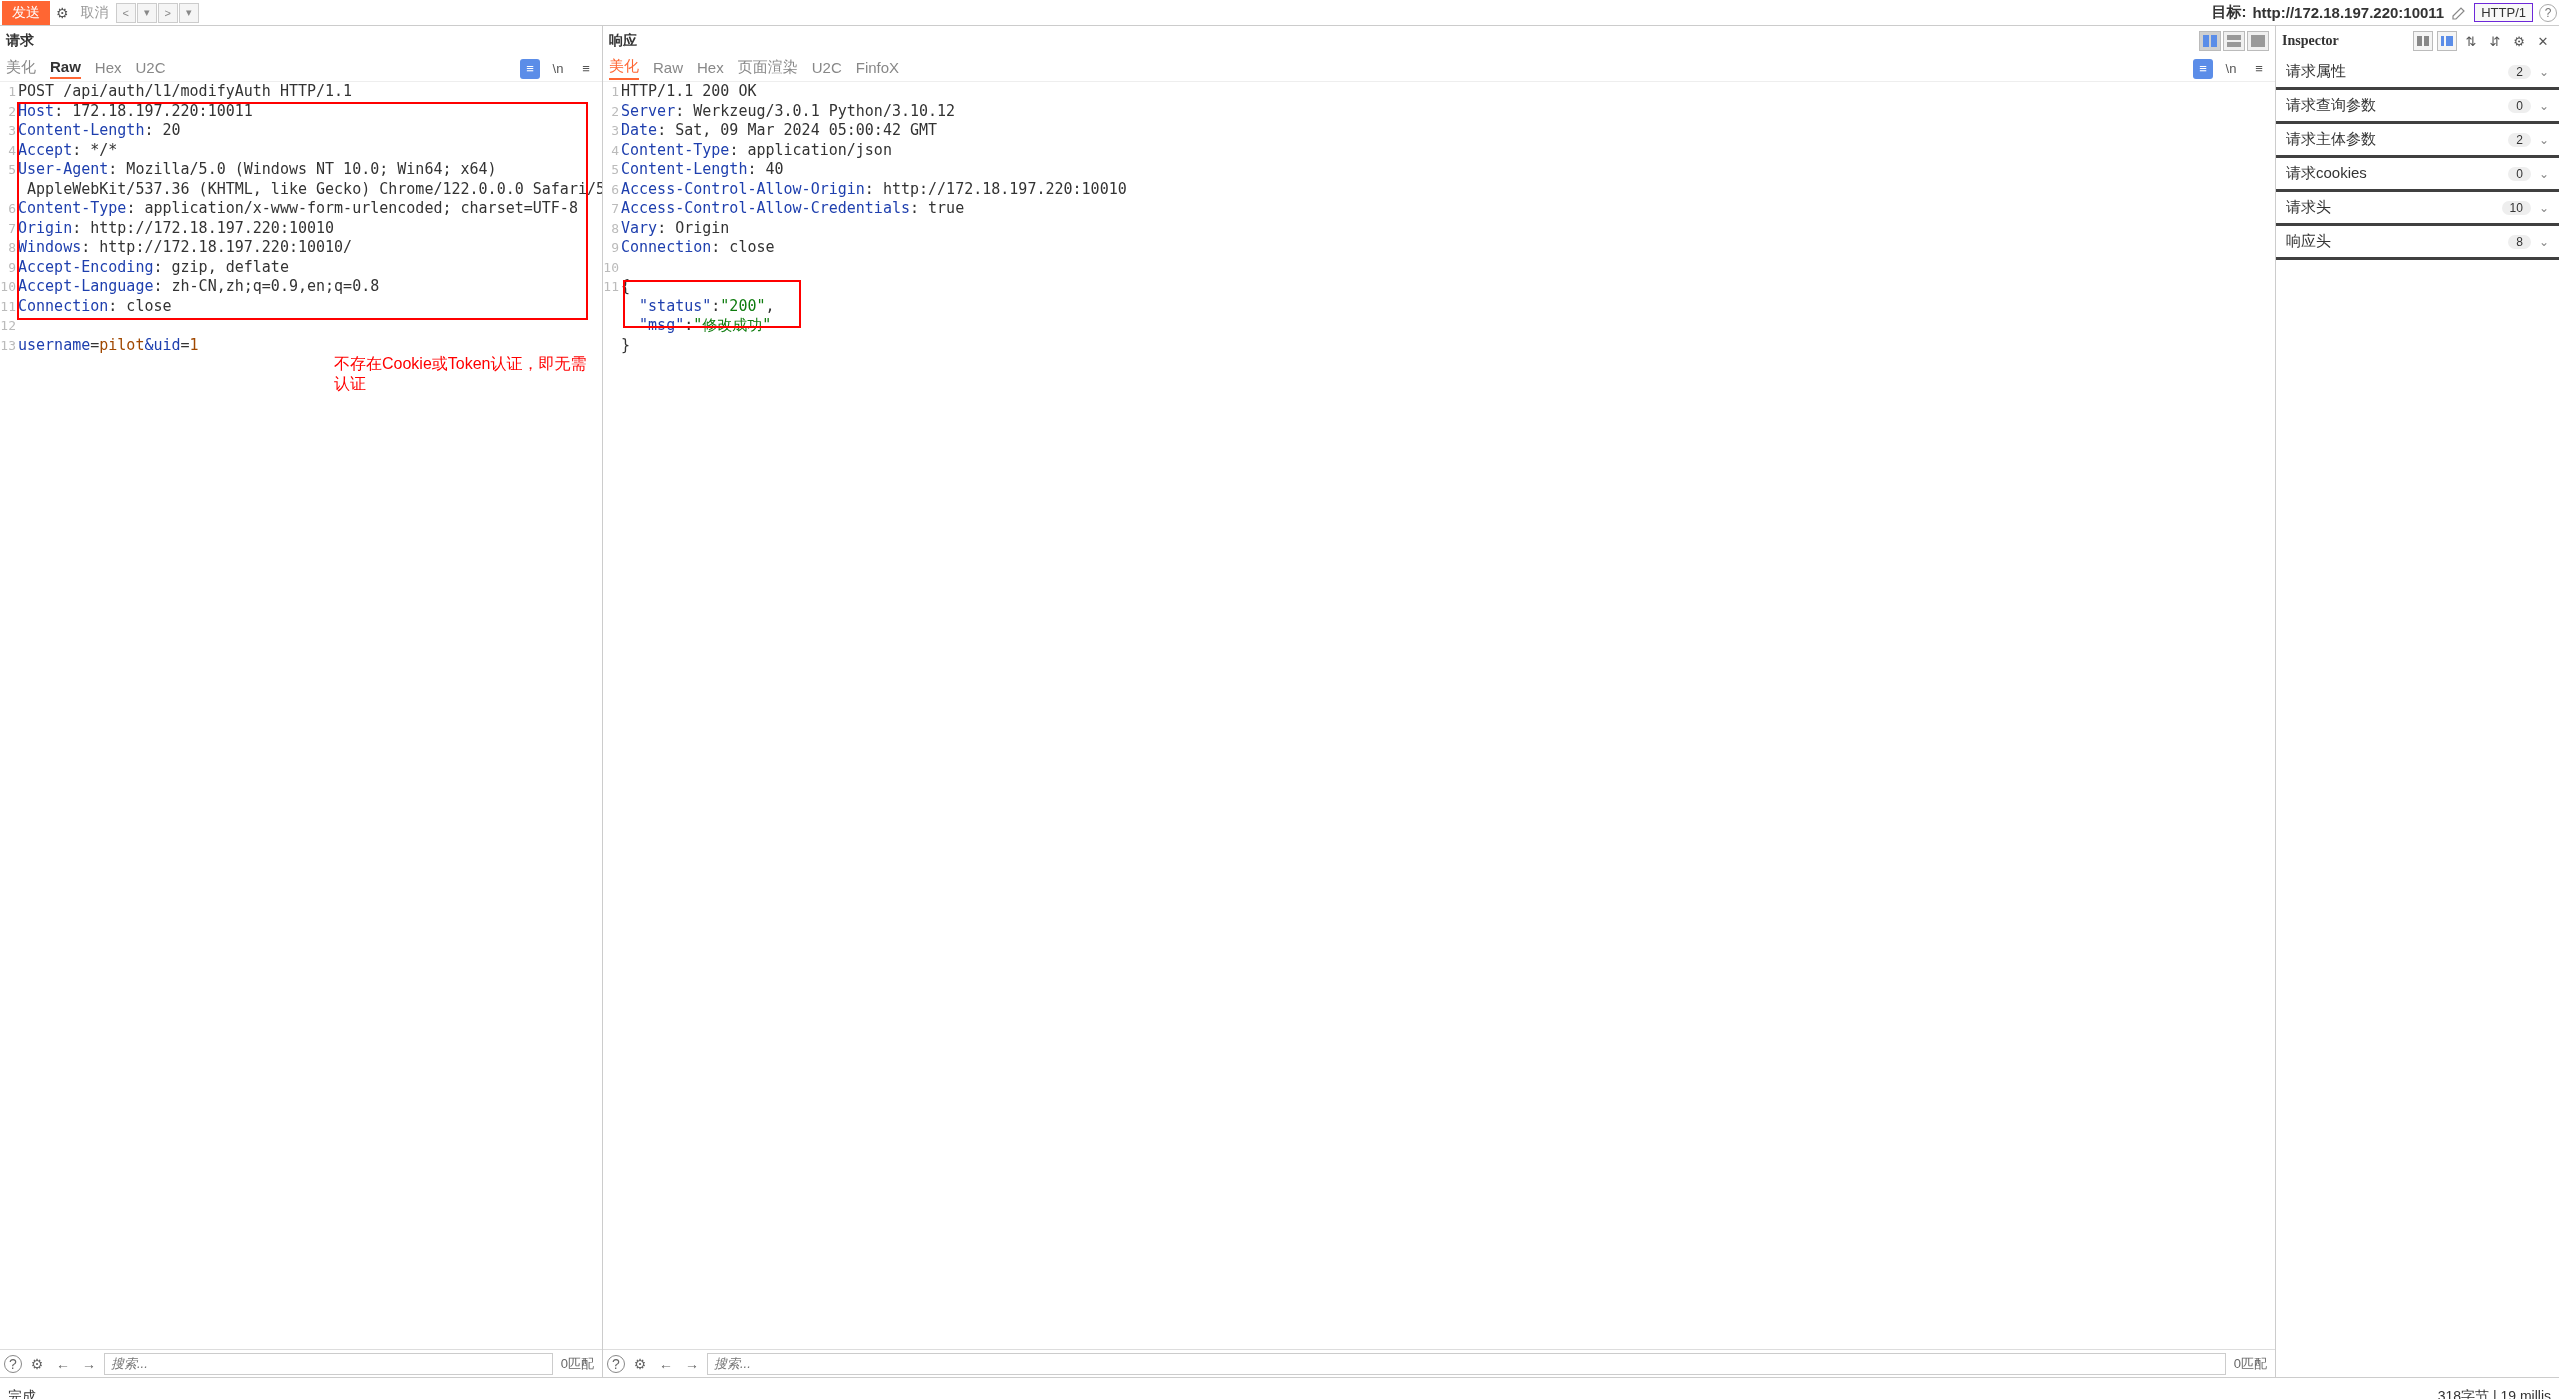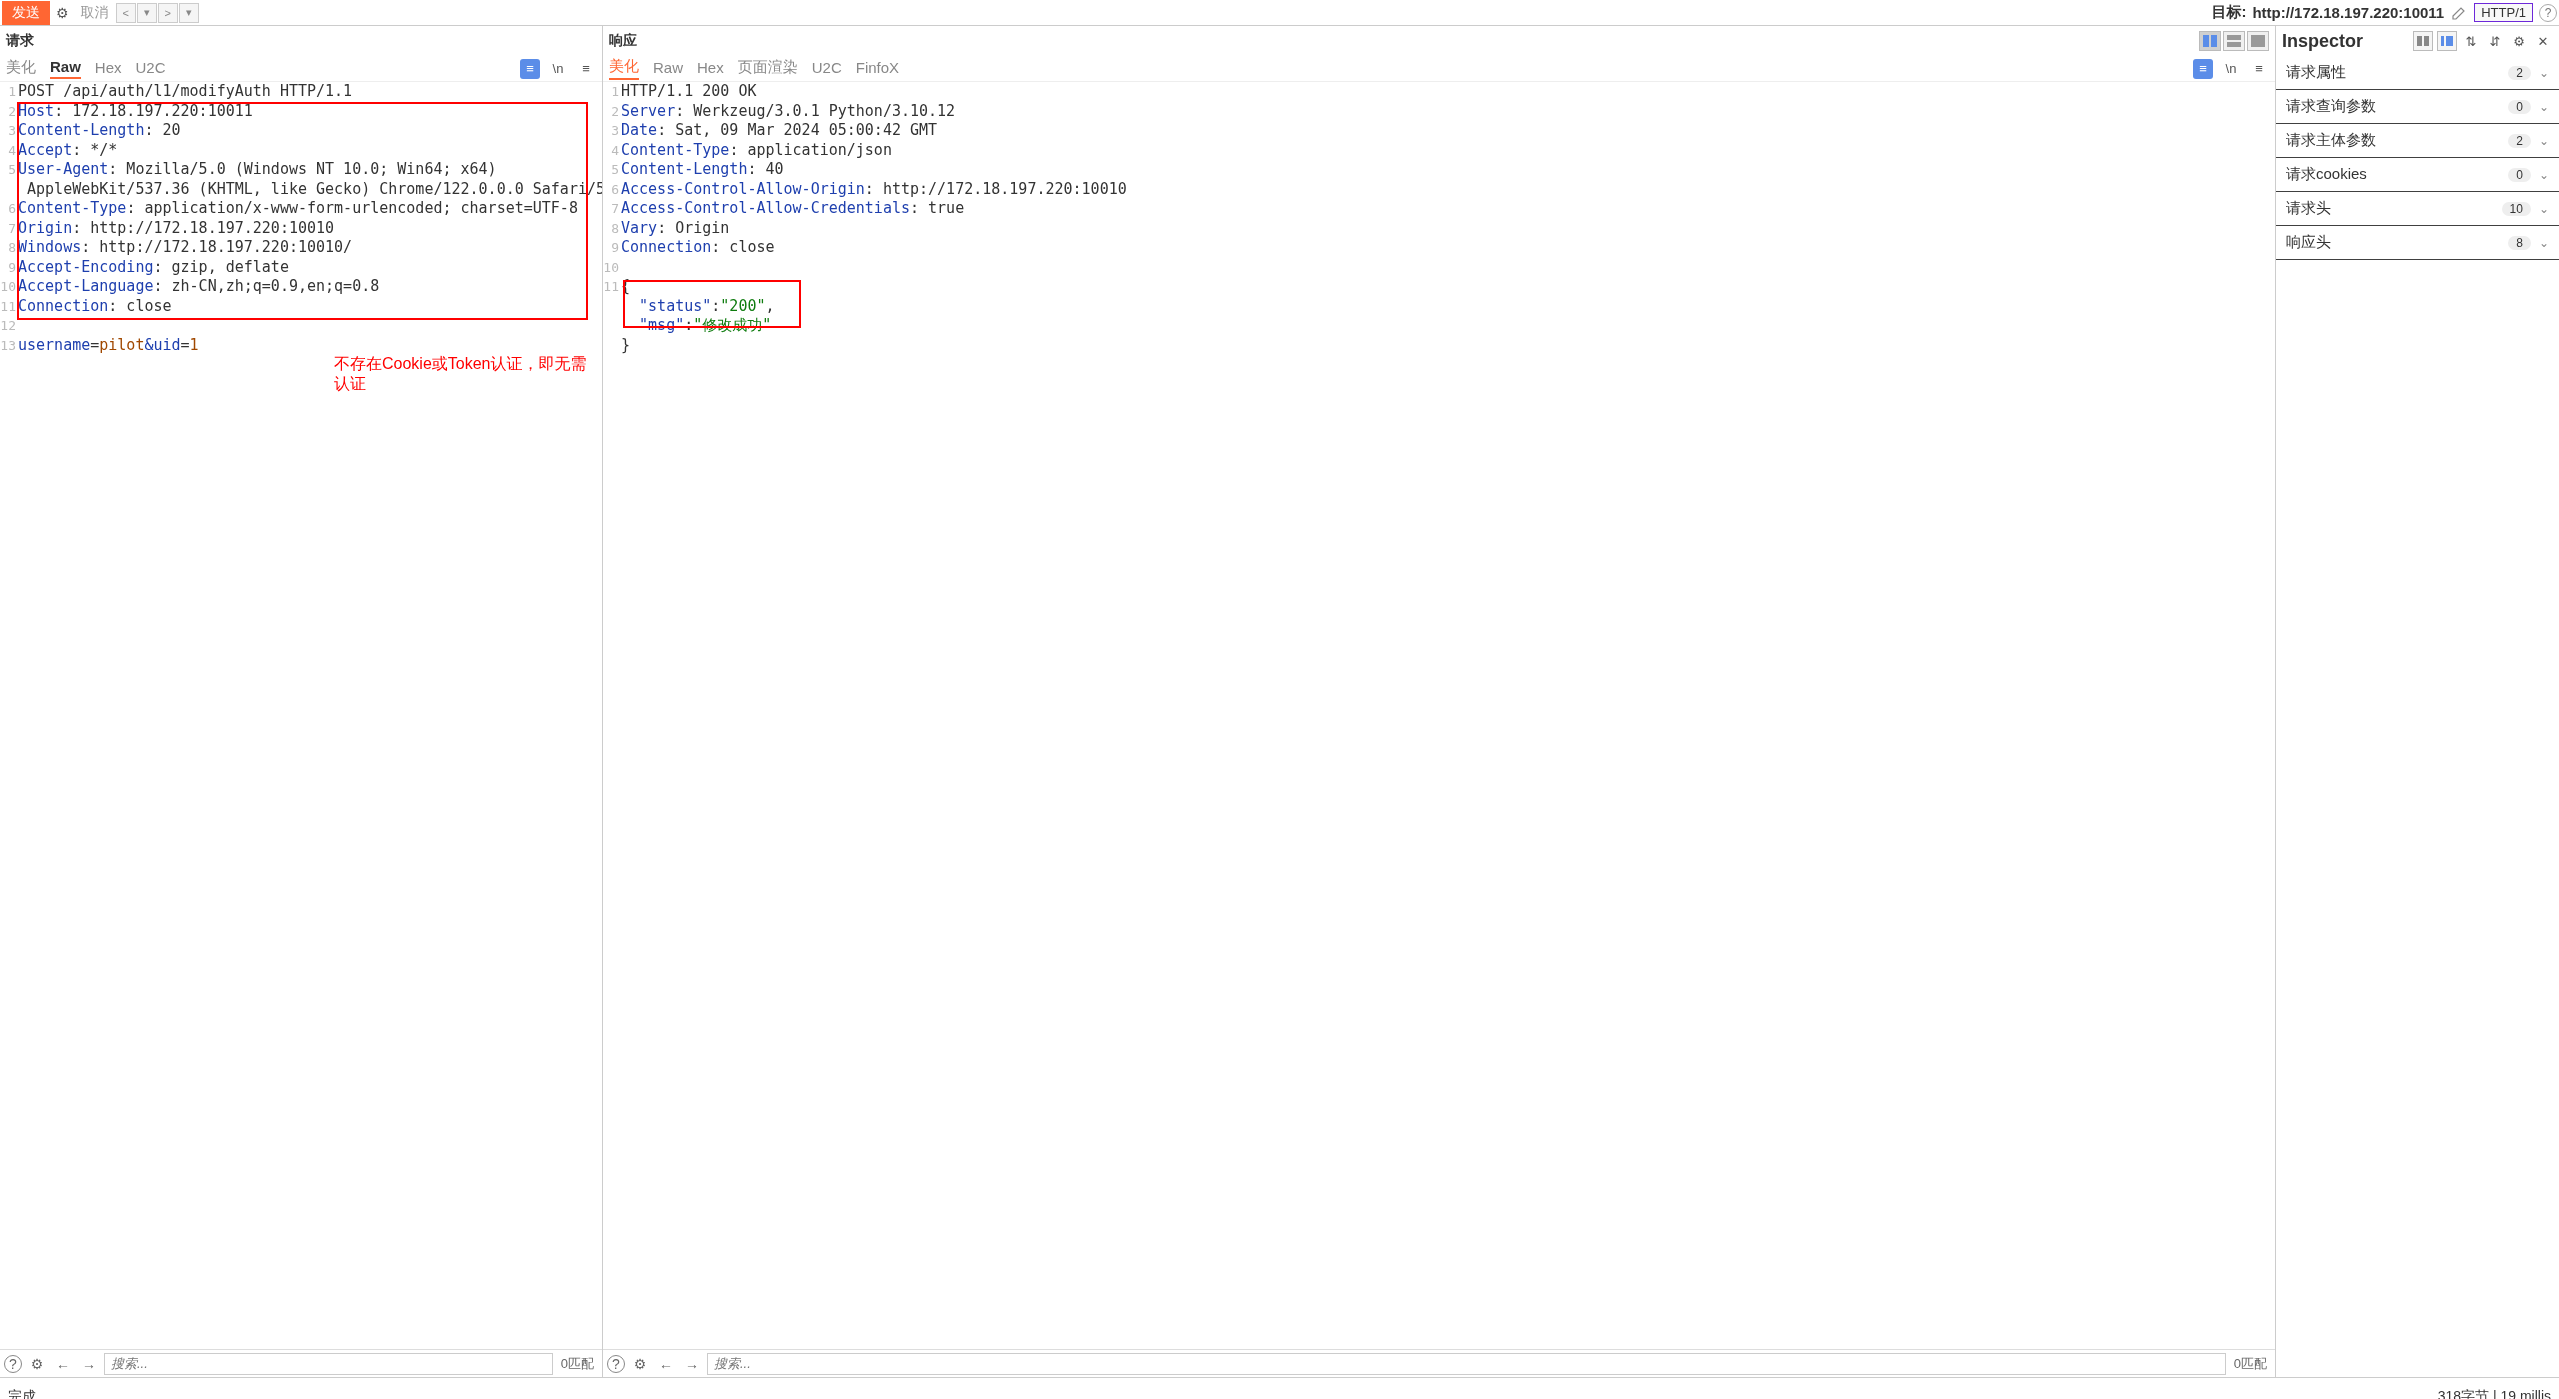--- a/index.html
+++ b/index.html
@@ -42,25 +42,25 @@
 .hl-brown { color: #a04800; }
 .redbox1 { position: absolute; border: 2px solid red; left: 17px; top: 20px; width: 571px; height: 218px; pointer-events: none; }
 .redbox2 { position: absolute; border: 2px solid red; left: 20px; top: 198px; width: 178px; height: 48px; pointer-events: none; }
 .red-annotation { position: absolute; color: red; font-size: 16px; font-family: sans-serif; left: 334px; top: 272px; }
 .search-row { display: flex; align-items: center; height: 28px; border-top: 1px solid #ddd; padding: 0 4px; gap: 4px; }
 .search-input { flex: 1; border: 1px solid #ccc; padding: 2px 6px; font-size: 13px; height: 22px; color: #888; font-style: italic; }
 .match-count { color: #666; font-size: 13px; padding: 0 4px; }
 .small-icon { width: 22px; height: 22px; display: inline-flex; align-items: center; justify-content: center; color: #666; cursor: pointer; font-size: 14px; }
 .small-icon.circle { border: 1.5px solid #888; border-radius: 50%; width: 18px; height: 18px; }
 .inspector-header { display: flex; align-items: center; height: 30px; padding: 2px 6px; }
-.inspector-title { font-weight: bold; font-size: 18px; }
+.inspector-title { font-weight: bold; font-size: 14px; font-family: Liberation Serif, serif; }
 .inspector-tools { margin-left: auto; display: flex; gap: 4px; align-items: center; }
 .insp-btn { width: 20px; height: 20px; display: inline-flex; align-items: center; justify-content: center; cursor: pointer; color: #555; font-size: 13px; border: 1px solid #bbb; background: #f5f5f5; }
 .insp-btn.noborder { border: none; background: none; }
-.insp-row { display: flex; align-items: center; height: 34px; padding: 0 10px; border-bottom: 1px solid #404040; cursor: pointer; }
+.insp-row { display: flex; align-items: center; height: 34px; padding: 0 10px; border-bottom: 3px solid #404040; cursor: pointer; }
 .insp-row-label { font-size: 15px; }
 .insp-row-count { margin-left: auto; background: #eee; border-radius: 8px; padding: 0 8px; font-size: 12px; color: #333; margin-right: 8px; }
 .insp-row-chev { color: #888; font-size: 12px; }
 .statusbar { height: 38px; display: flex; align-items: center; padding: 0 8px; border-top: 1px solid #ccc; font-size: 14px; }
 .statusbar-right { margin-left: auto; }
 svg { display: block; }
 </style>
 </head>
 <body>
 

